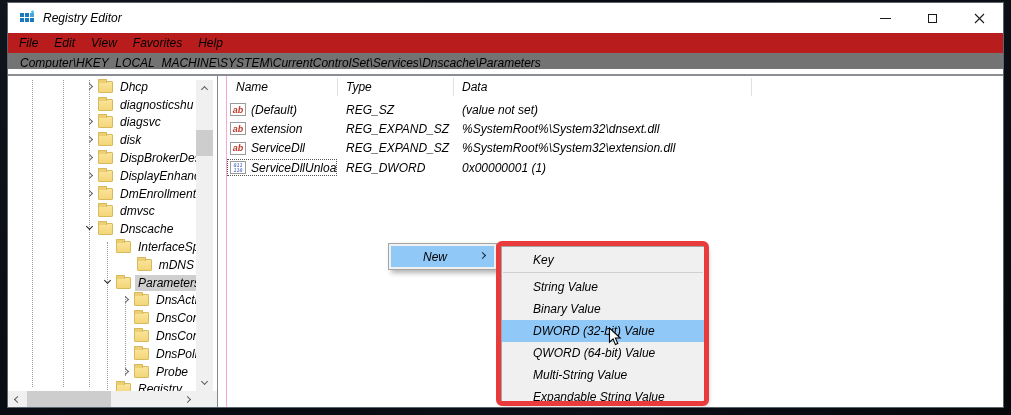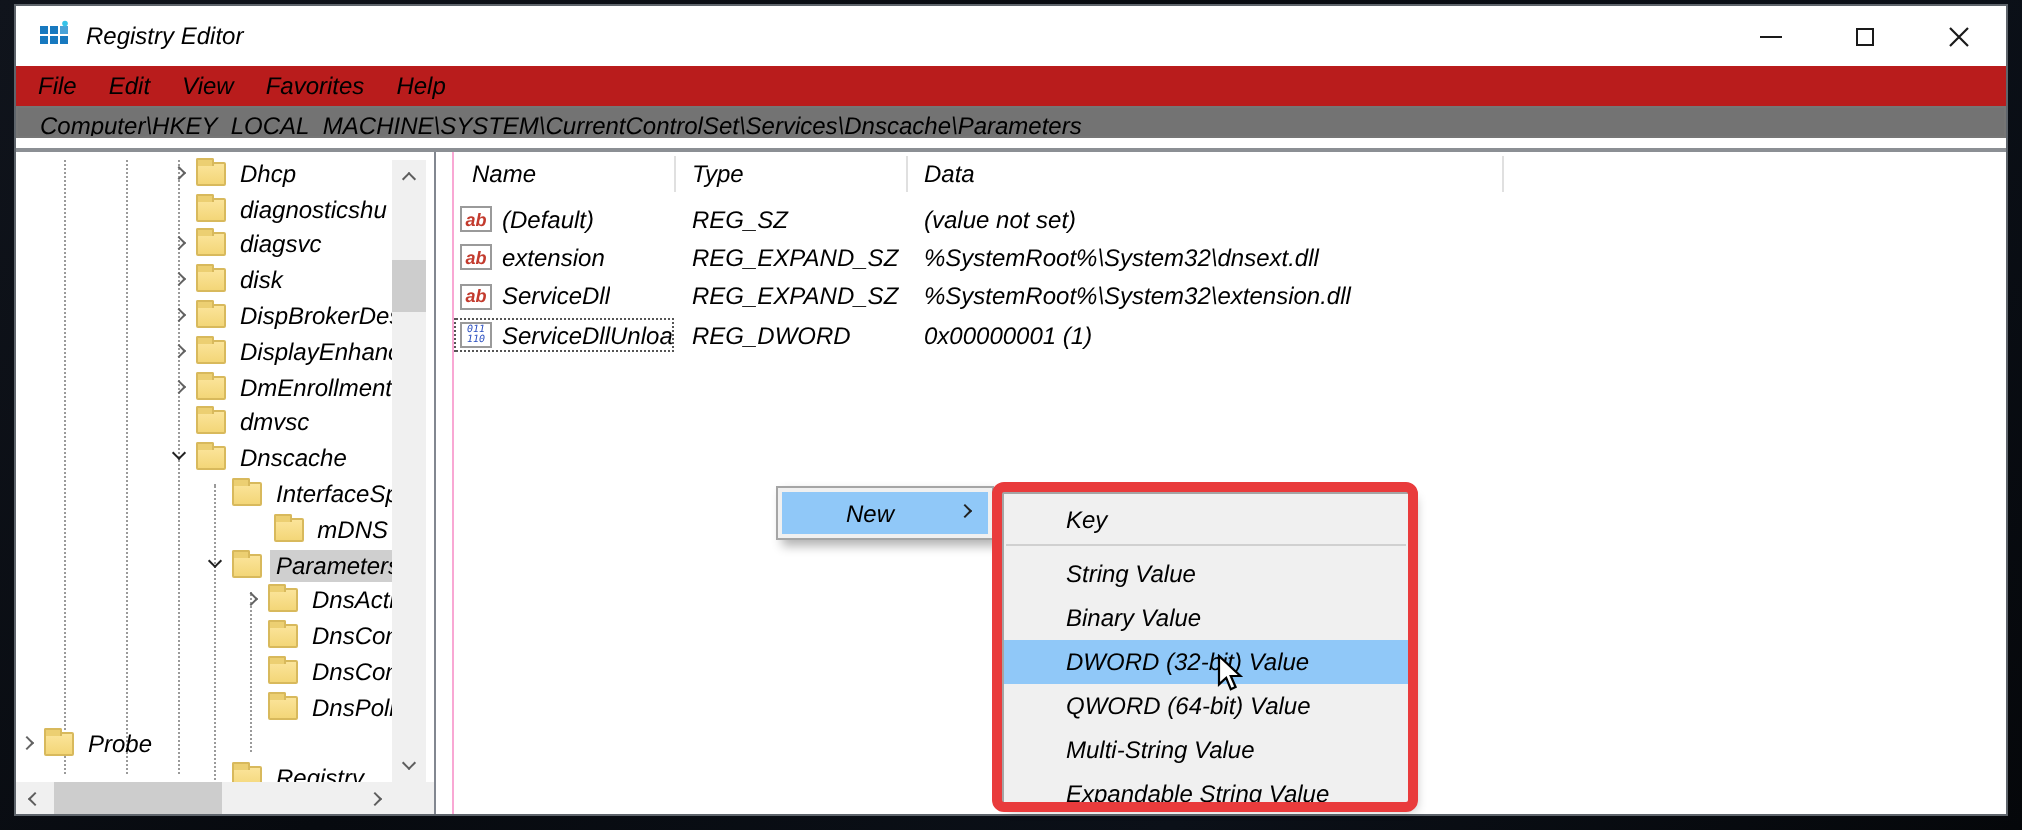--- a/index.html
+++ b/index.html
@@ -249,21 +249,21 @@
             <div class="tree-row" style="padding-left: 112px;">
     <span class="expander hidden"></span>
     <span class="folder"></span>
     <span class="tlabel">DnsCon</span>
   </div>
             <div class="tree-row" style="padding-left: 112px;">
     <span class="expander hidden"></span>
     <span class="folder"></span>
     <span class="tlabel">DnsPolic</span>
   </div>
-            <div class="tree-row" style="">
+            <div class="tree-row" style="padding-left: 112px;">
     <span class="expander collapsed">
                 <span class="chev"></span>
               </span>
     <span class="folder"></span>
     <span class="tlabel">Probe</span>
   </div>
             <div class="tree-row" style="padding-left: 94px;">
     <span class="expander hidden"></span>
     <span class="folder"></span>
     <span class="tlabel">Registry</span>

